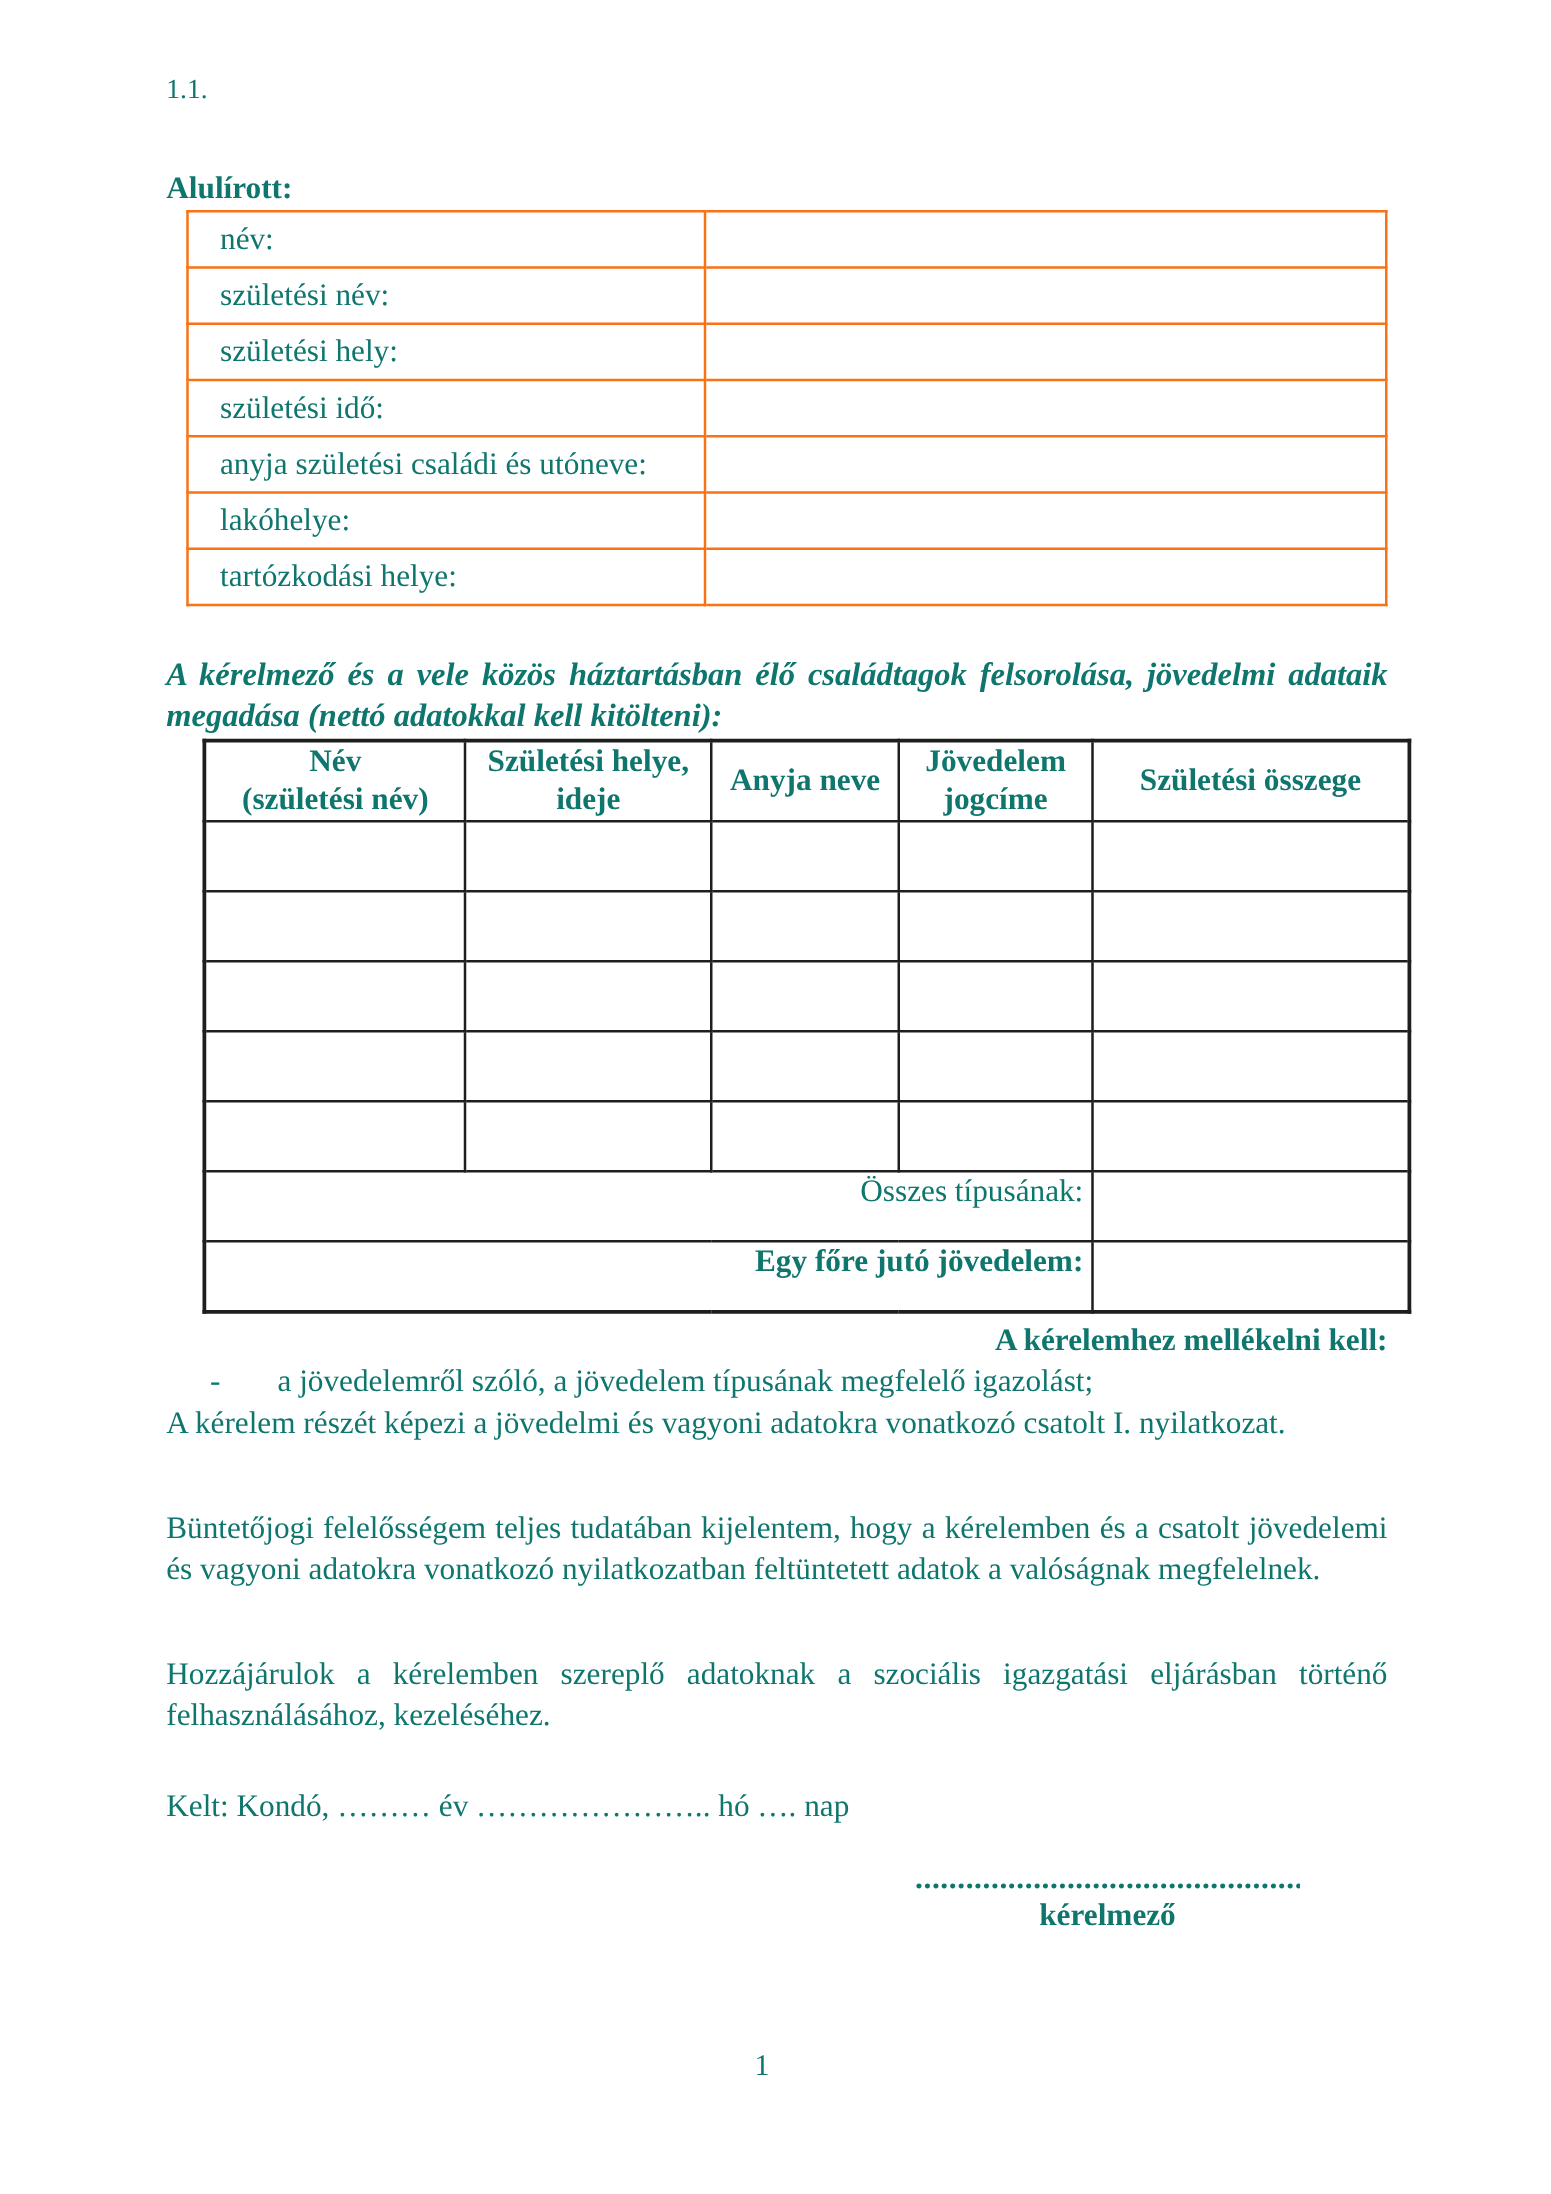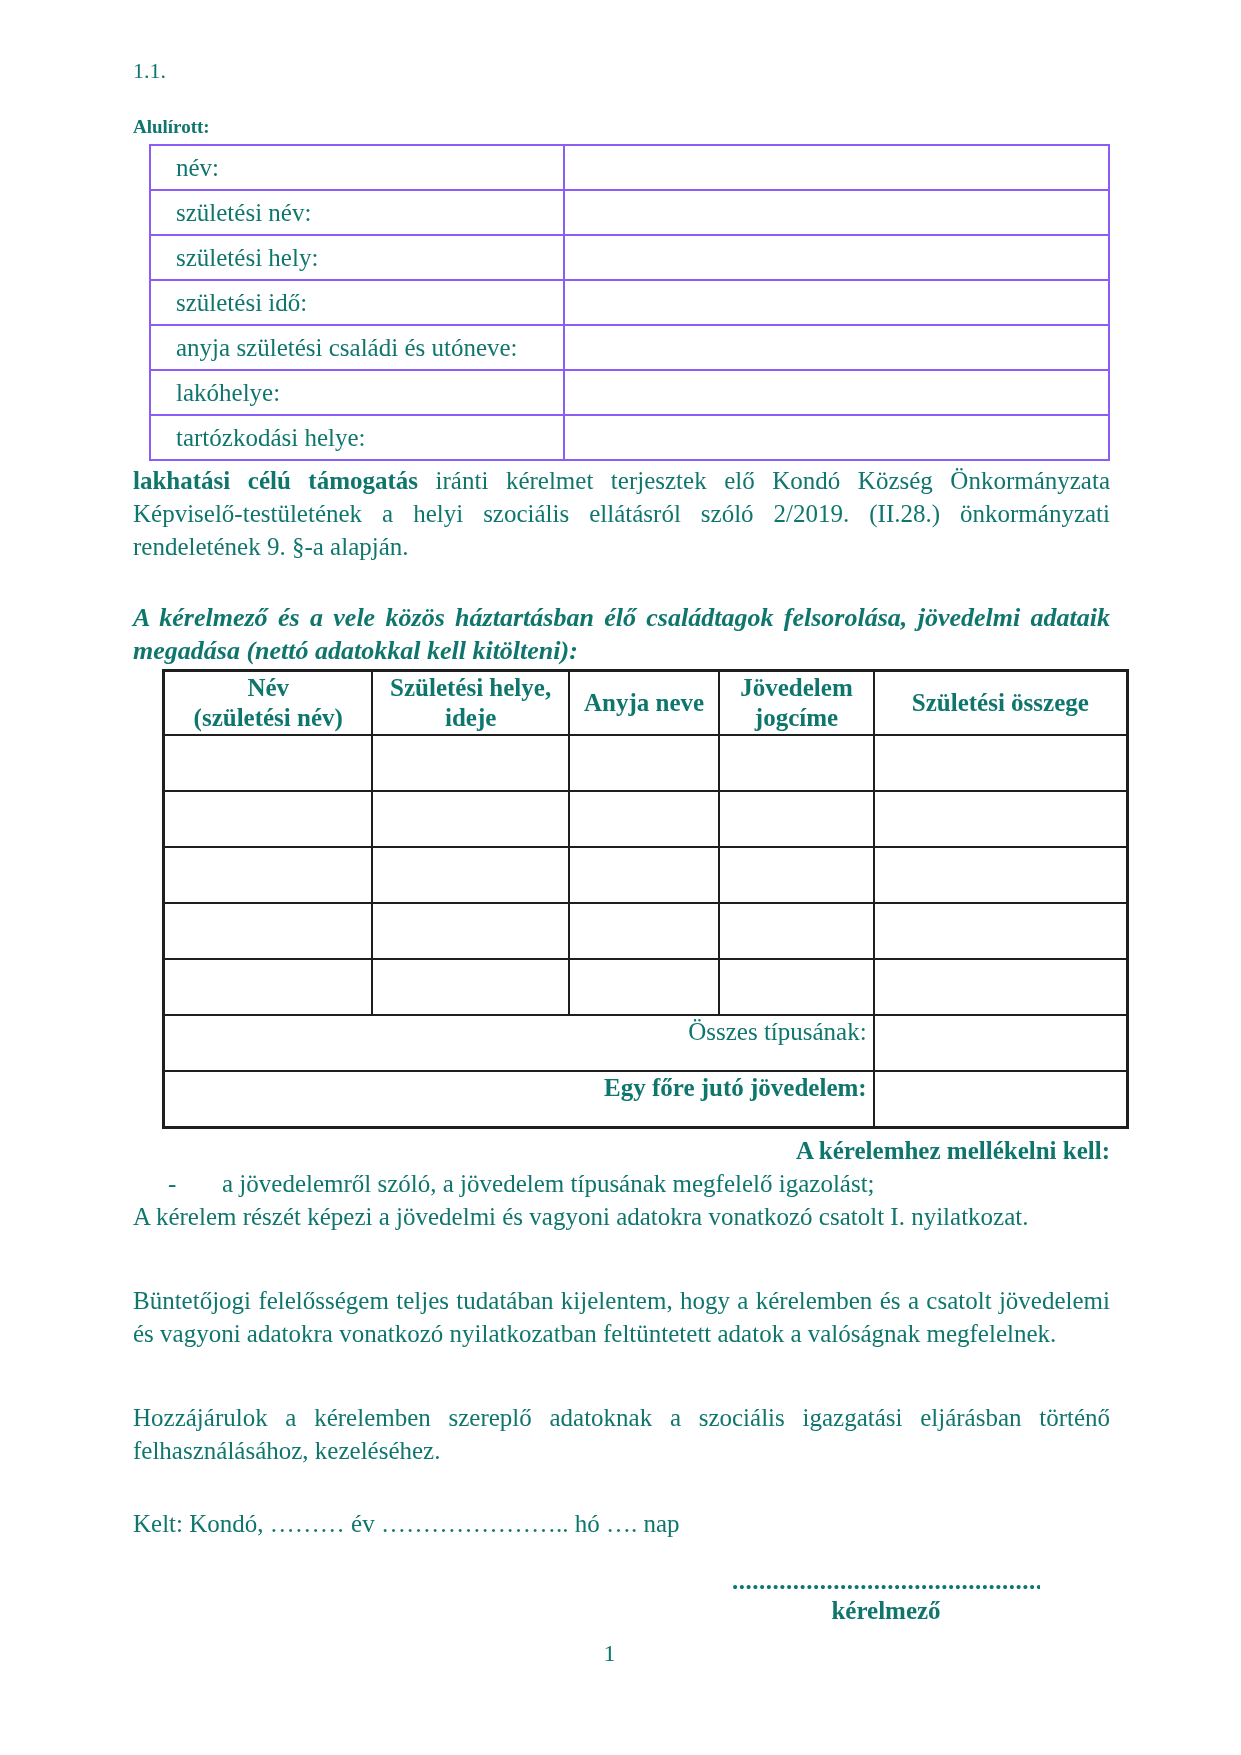--- a/index.html
+++ b/index.html
@@ -9,25 +9,25 @@
     background:#ffffff;
     font-family:"Liberation Serif","DejaVu Serif",serif;
     color:#0f766e;
     box-sizing:border-box;
     padding:58px 131px 0 133px;
     overflow:hidden;
   }
   .sec-number{font-size:22px;line-height:26px;}
   .title-block{text-align:center;margin-top:12px;}
   .title-line{font-size:29px;font-weight:bold;line-height:37px;letter-spacing:.5px;}
-  .alulirott{font-size:19px;font-weight:bold;margin-top:26px;line-height:33px;}
+  .alulirott{font-size:25px;font-weight:bold;margin-top:50px;line-height:33px;}
 
   table{border-collapse:collapse;table-layout:fixed;}
   .tbl1{margin-left:16px;width:961px;margin-top:1px;}
-  .tbl1 td{border:2px solid #8b5cf6;font-size:25px;vertical-align:middle;}
+  .tbl1 td{border:2px solid #f97316;font-size:25px;vertical-align:middle;}
   .tbl1 td.lbl{width:41.5%;padding:3px 4px 3px 25px;height:37px;}
   .tbl1 td.val{width:58.5%;}
 
   .para{font-size:25px;line-height:33px;text-align:justify;margin-top:3px;}
   .bold{font-weight:bold;}
 
   .fam-heading{font-size:26px;line-height:33px;font-weight:bold;text-align:justify;margin-top:38px;font-style:italic;}
 
   .tbl2{margin-left:29px;width:967px;margin-top:2px;border:3px solid #1e1e1e;}
   .tbl2 th,.tbl2 td{border:2px solid #1e1e1e;font-size:25px;}
@@ -88,21 +88,20 @@
         <td class="lbl">lakóhelye:</td>
         <td class="val"></td>
       </tr>
       <tr>
         <td class="lbl">tartózkodási helye:</td>
         <td class="val"></td>
       </tr>
     </tbody>
   </table>
 
-  <div class="para"><span class="bold">lakhatási célú támogatás</span><span> iránti kérelmet terjesztek elő Kondó Község Önkormányzata Képviselő-testületének a helyi szociális ellátásról szóló 2/2019. (II.28.) önkormányzati rendeletének 9. §-a alapján.</span></div>
 
   <div class="fam-heading">A kérelmező és a vele közös háztartásban élő családtagok felsorolása, jövedelmi adataik megadása (nettó adatokkal kell kitölteni):</div>
 
   <table class="tbl2">
     <tbody>
       <tr>
         <th class="col-nev">
           <span class="hline">Név</span>
           <span class="hline">(születési név)</span>
         </th>

